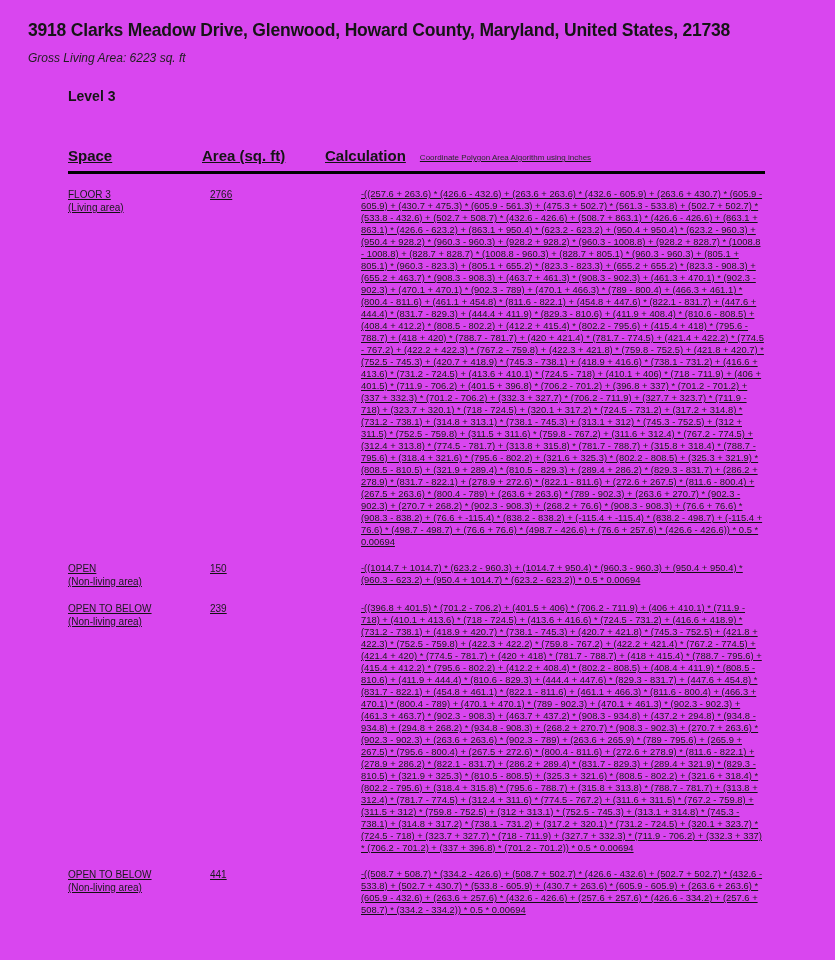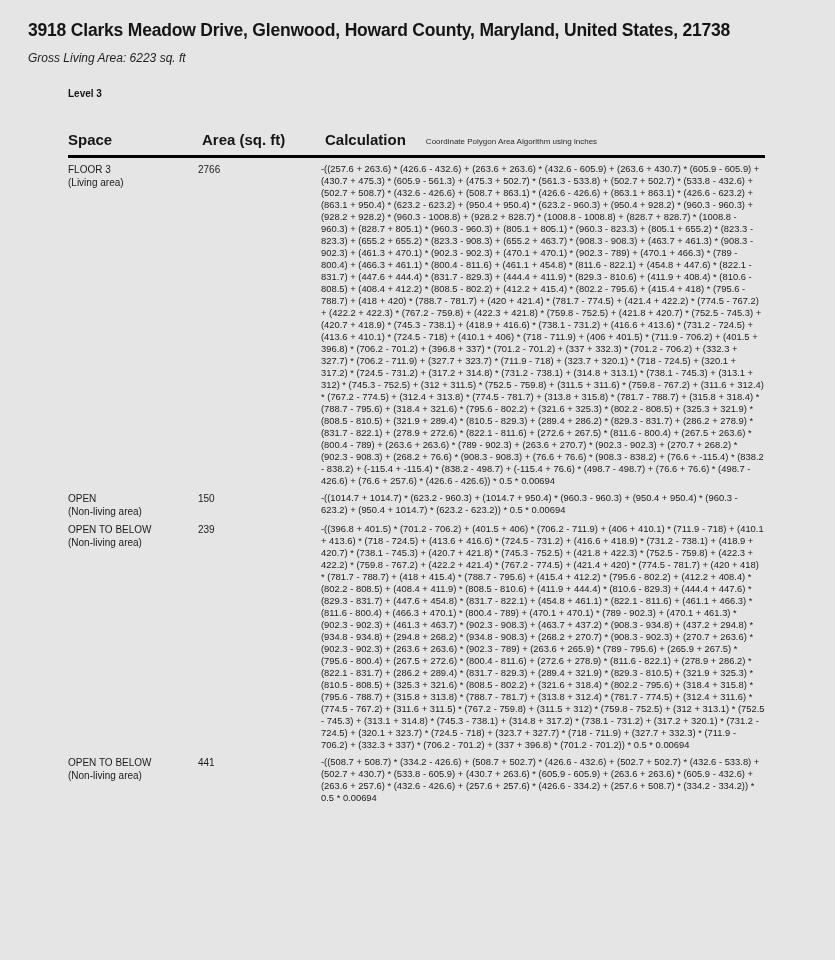--- a/index.html
+++ b/index.html
@@ -1,20 +1,20 @@
 <!DOCTYPE html>
 <html><head>
 <meta charset="utf-8">
 <style>
   html, body { margin: 0; padding: 0; background: #ffffff; }
   .page {
     position: relative;
     width: 835px;
     height: 960px;
-    background: #e5e5e5;
+    background: #d946ef;
     font-family: "Liberation Sans", sans-serif;
     color: #121212;
     overflow: hidden;
   }
   .doc-title {
     position: absolute;
     left: 28px;
     top: 20px;
     width: 780px;
     font-size: 17.5px;
@@ -28,62 +28,64 @@
     left: 28px;
     top: 51px;
     font-size: 12px;
     color: #1e1e1e;
     font-style: italic;
   }
   .level-title {
     position: absolute;
     left: 68px;
     top: 88px;
-    font-size: 10px;
+    font-size: 14px;
     font-weight: 700;
     color: #151515;
     text-align: center;
   }
   .area-table {
     position: absolute;
     left: 68px;
-    top: 131px;
+    top: 147px;
     width: 697px;
+    text-decoration: underline;
   }
   .thead {
     display: flex;
     align-items: baseline;
     padding-bottom: 7px;
     border-bottom: 3px solid #000000;
   }
   .th {
     font-size: 15px;
     font-weight: 700;
     color: #151515;
   }
   .th-space { width: 114px; }
   .th-area  { width: 123px; margin-left: 20px; }
   .th-calc  { flex: 1; display: flex; align-items: baseline; }
   .calc-note {
     font-size: 8px;
     font-weight: 400;
     color: #2a2a2a;
-    margin-left: 20px;
+    margin-left: 14px;
     position: relative;
     top: -1px;
     white-space: nowrap;
   }
   .row {
     display: flex;
     align-items: flex-start;
-    padding-top: 5px;
+    padding-top: 14px;
+    gap: 28px;
   }
   .cell { font-size: 10px; line-height: 13px; color: #1a1a1a; }
   .cell-space { width: 114px; }
-  .cell-area  { width: 123px; margin-left: 16px; }
+  .cell-area  { width: 123px; }
   .cell-calc  {
     flex: 1;
     font-size: 9.4px;
     line-height: 12px;
     color: #1a1a1a;
     text-align: left;
   }
 </style>
 </head>
 <body>

